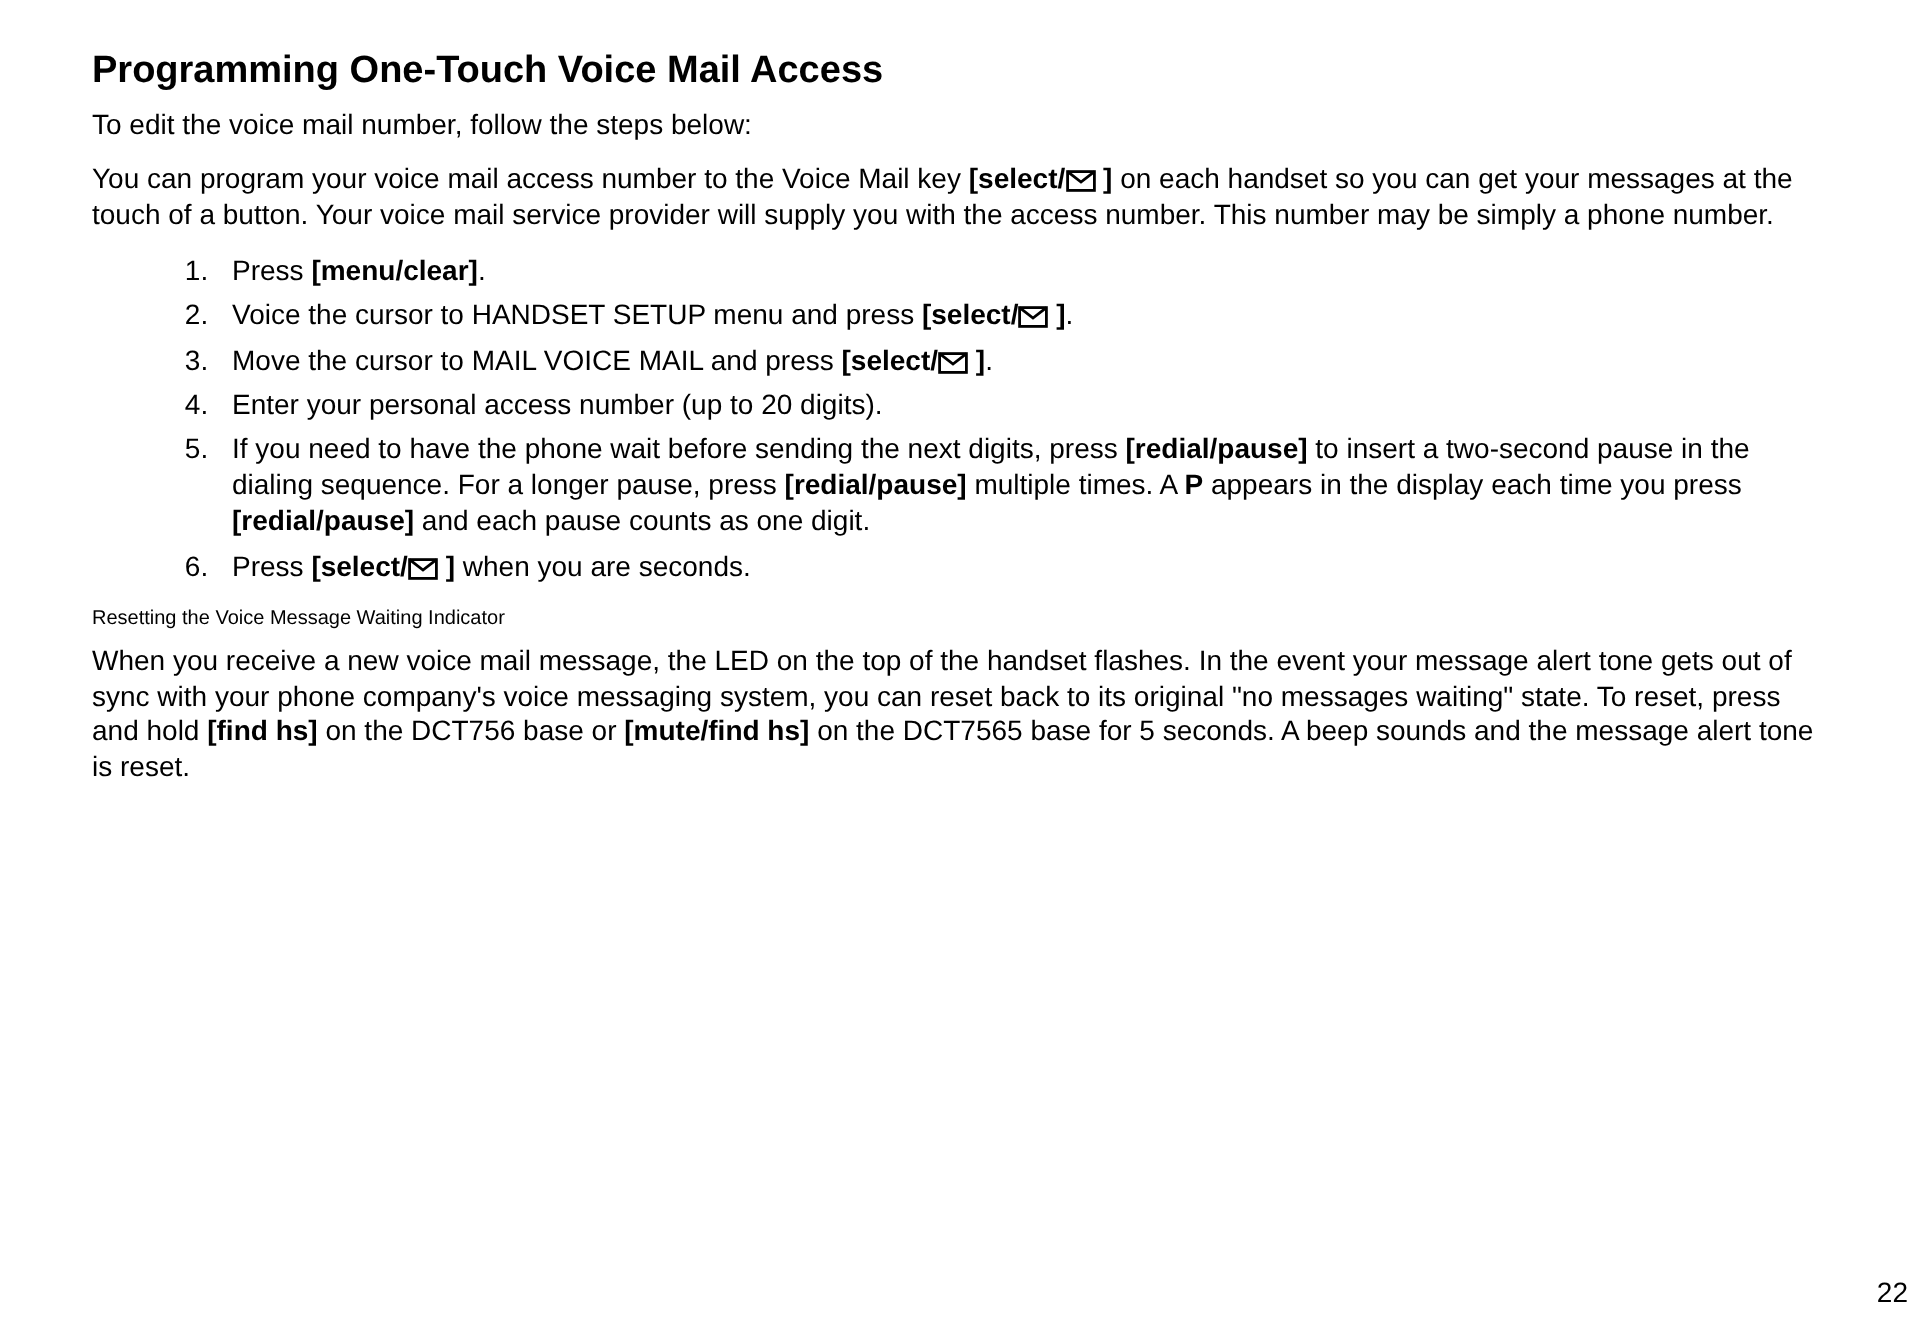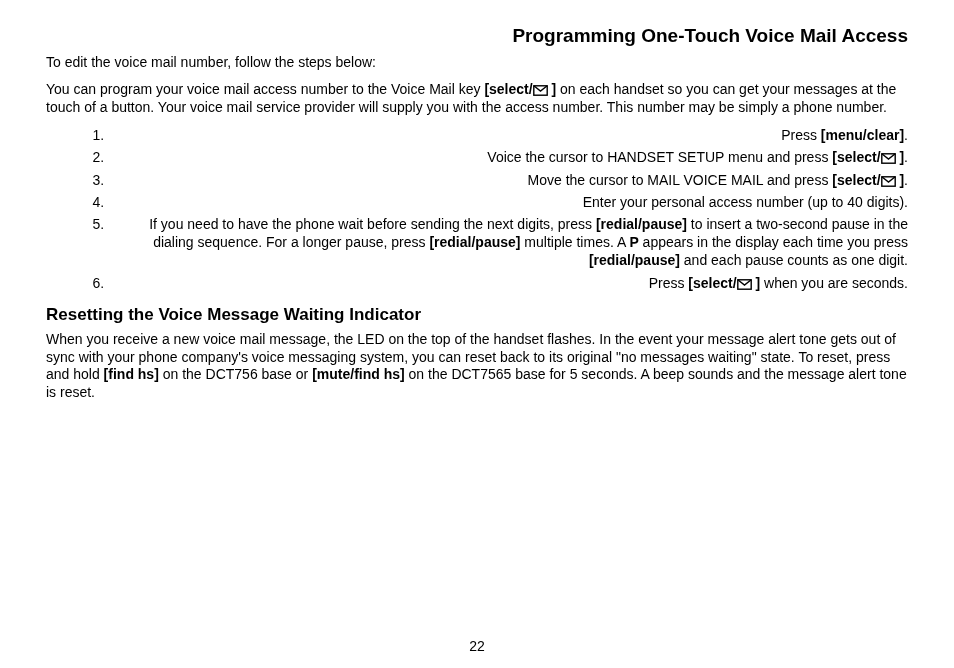--- a/index.html
+++ b/index.html
@@ -16,41 +16,39 @@
     padding: 24px 46px 0 46px;
     width: 954px;
     height: 668px;
     position: relative;
   }
   h1.title {
     font-size: 19px;
     font-weight: bold;
     margin: 0 0 6px 0;
     line-height: 1.25;
-    text-align: right;
   }
   p.body {
     font-size: 14px;
     margin: 0 0 10px 0;
     line-height: 1.25;
   }
   ol.steps {
     font-size: 14px;
     margin: 2px 0 12px 0;
     padding-left: 62px;
     line-height: 1.3;
-    text-align: right;
   }
   ol.steps li {
     margin-bottom: 4px;
     padding-left: 8px;
   }
   h2.subhead {
-    font-size: 17px;
-    font-weight: bold;
+    font-size: 10px;
+    font-weight: normal;
     margin: 10px 0 6px 0;
     line-height: 1.25;
   }
   .b { font-weight: bold; }
   .label-select {
     font-weight: bold;
     white-space: nowrap;
   }
   .envelope-icon {
     display: inline-block;
@@ -59,21 +57,21 @@
   .envelope-icon svg {
     width: 15px;
     height: 11px;
     display: block;
   }
   .page-number {
     position: absolute;
     bottom: 14px;
     left: 0;
     right: 0;
-    text-align: center;
+    text-align: right;
     font-size: 14px;
   }
 </style>
 </head>
 <body>
 
 <div class="page">
 
   <h1 class="title">Programming One-Touch Voice Mail Access</h1>
 
@@ -96,21 +94,21 @@
               <path d="M0.8 0.8 L7.5 6 L14.2 0.8" fill="none" stroke="#000" stroke-width="1.4"></path>
             </svg></span><span> ]</span></span><span>.</span>
     </li>
     <li>
       <span>Move the cursor to MAIL VOICE MAIL and press </span><span class="label-select"><span>[select/</span><span class="envelope-icon"><svg viewBox="0 0 15 11">
               <rect x="0.8" y="0.8" width="13.4" height="9.4" fill="none" stroke="#000" stroke-width="1.4"></rect>
               <path d="M0.8 0.8 L7.5 6 L14.2 0.8" fill="none" stroke="#000" stroke-width="1.4"></path>
             </svg></span><span> ]</span></span><span>.</span>
     </li>
     <li>
-      <span>Enter your personal access number (up to 40 digits).</span>
+      <span>Enter your personal access number (up to 20 digits).</span>
     </li>
     <li>
       <span>If you need to have the phone wait before sending the next digits, press </span><span class="b">[redial/pause]</span><span> to insert a two-second pause in the dialing sequence.  For a longer pause, press </span><span class="b">[redial/pause]</span><span> multiple times. A </span><span class="b">P</span><span> appears in the display each time you press </span><span class="b">[redial/pause]</span><span> and each pause counts as one digit.</span>
     </li>
     <li>
       <span>Press </span><span class="label-select"><span>[select/</span><span class="envelope-icon"><svg viewBox="0 0 15 11">
               <rect x="0.8" y="0.8" width="13.4" height="9.4" fill="none" stroke="#000" stroke-width="1.4"></rect>
               <path d="M0.8 0.8 L7.5 6 L14.2 0.8" fill="none" stroke="#000" stroke-width="1.4"></path>
             </svg></span><span> ]</span></span><span> when you are seconds.</span>
     </li>

